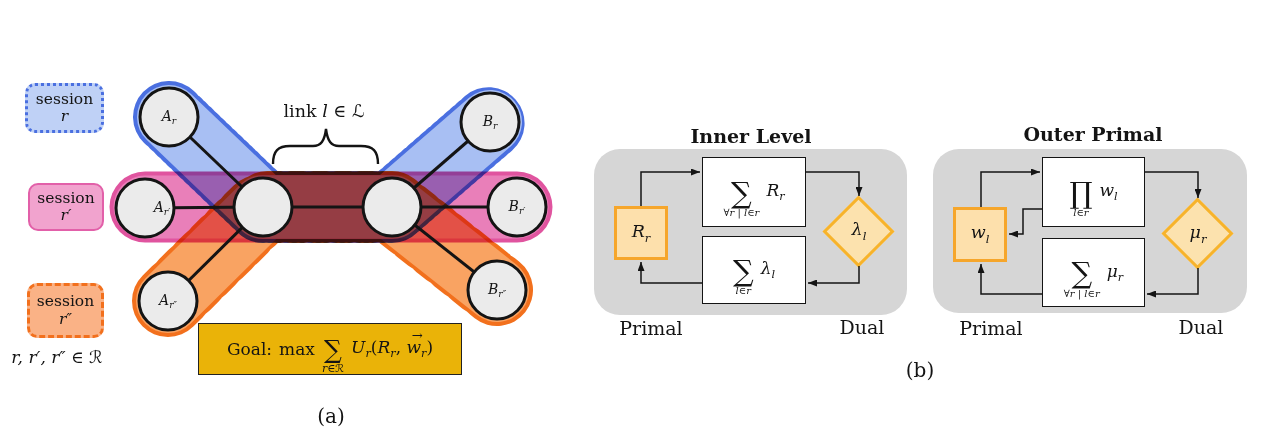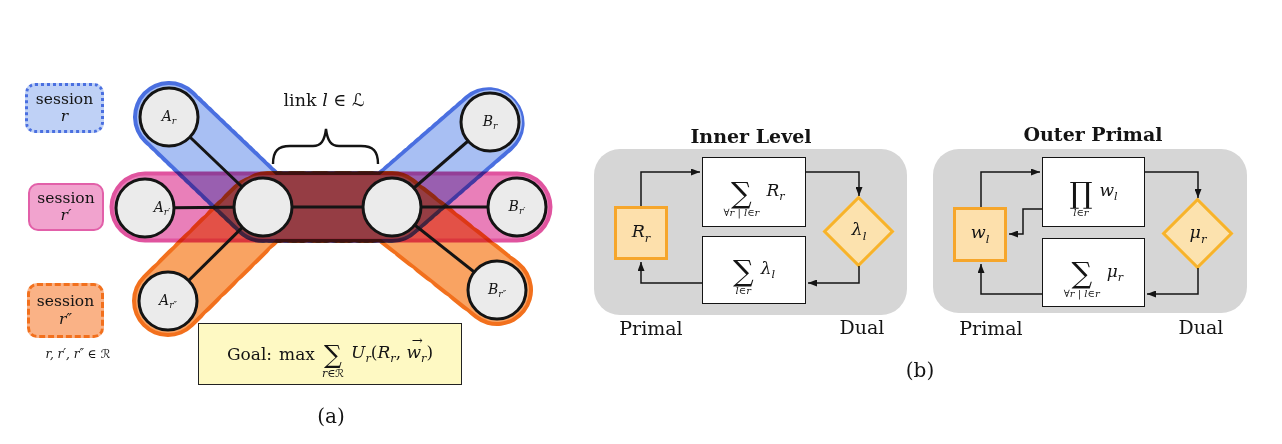--- a/index.html
+++ b/index.html
@@ -9,24 +9,24 @@
   .it{font-style:italic;}
   .ctr{transform:translate(-50%,-50%);}
   sub{font-size:0.66em;font-style:italic;}
 
   
   .session-box{position:absolute;border-radius:10px;display:flex;flex-direction:column;
     align-items:center;justify-content:center;line-height:1.12;font-size:15.5px;box-sizing:border-box;}
   .session-box.blue{left:25px;top:83px;width:79px;height:50px;background:#BFD1F6;border:3px dotted #4A6FE0;}
   .session-box.pink{left:28px;top:183px;width:76px;height:48px;background:#F1A3CE;border:2.5px solid #E260A9;}
   .session-box.orange{left:27px;top:283px;width:77px;height:55px;background:#FAB286;border:3px dashed #F2701D;}
-  .set-note{left:4px;top:347px;width:106px;text-align:right;font-size:12px;}
+  .set-note{left:4px;top:347px;width:106px;text-align:center;font-size:17px;}
   .node-label{position:absolute;transform:translate(-50%,-50%);font-size:14px;white-space:nowrap;}
-  .link-label{left:324px;top:100px;font-size:17.5px;white-space:nowrap;}
-  .goal-box{left:198px;top:323px;width:264px;height:62px;background:#fef9c3;border:1.6px solid #222;
+  .link-label{left:324px;top:111px;font-size:17.5px;white-space:nowrap;}
+  .goal-box{left:198px;top:323px;width:264px;height:52px;background:#eab308;border:1.6px solid #222;
     box-sizing:border-box;display:flex;align-items:center;justify-content:center;gap:7px;font-size:17px;white-space:nowrap;}
   .sumstack{display:inline-flex;flex-direction:column;align-items:center;line-height:1;transform:translateY(7px);}
   .sumstack .op{font-size:25px;line-height:0.95;}
   .sumstack .opsub{font-size:11px;font-style:italic;margin-top:1px;}
   .vec{position:relative;display:inline-block;}
   .vec .arrow{position:absolute;left:-1px;right:-2px;top:-0.62em;font-size:0.78em;text-align:center;
     letter-spacing:-1px;line-height:1;}
   .caption{font-size:20px;}
 
   

